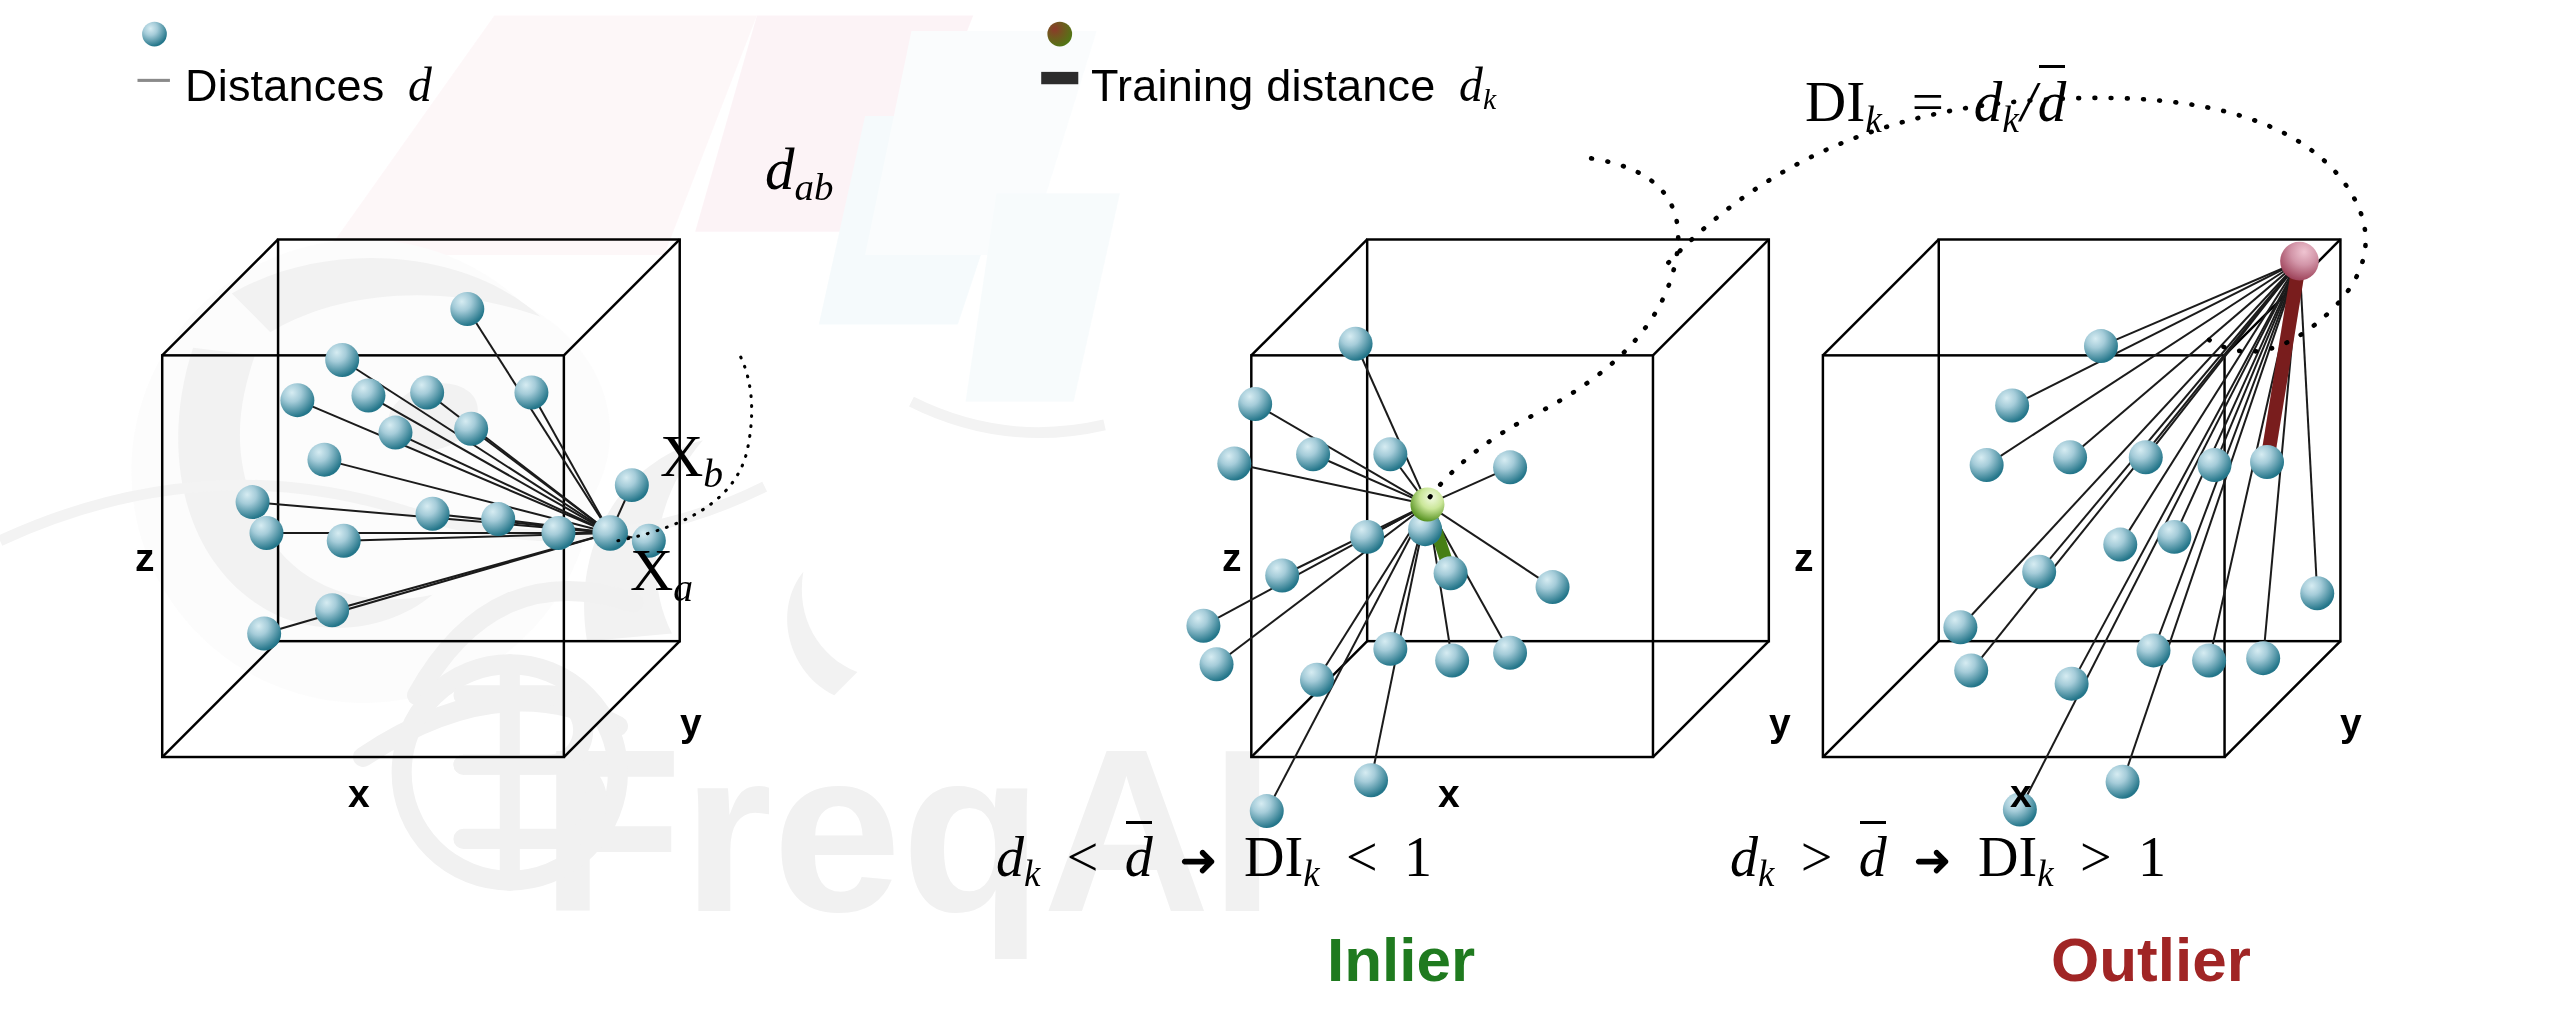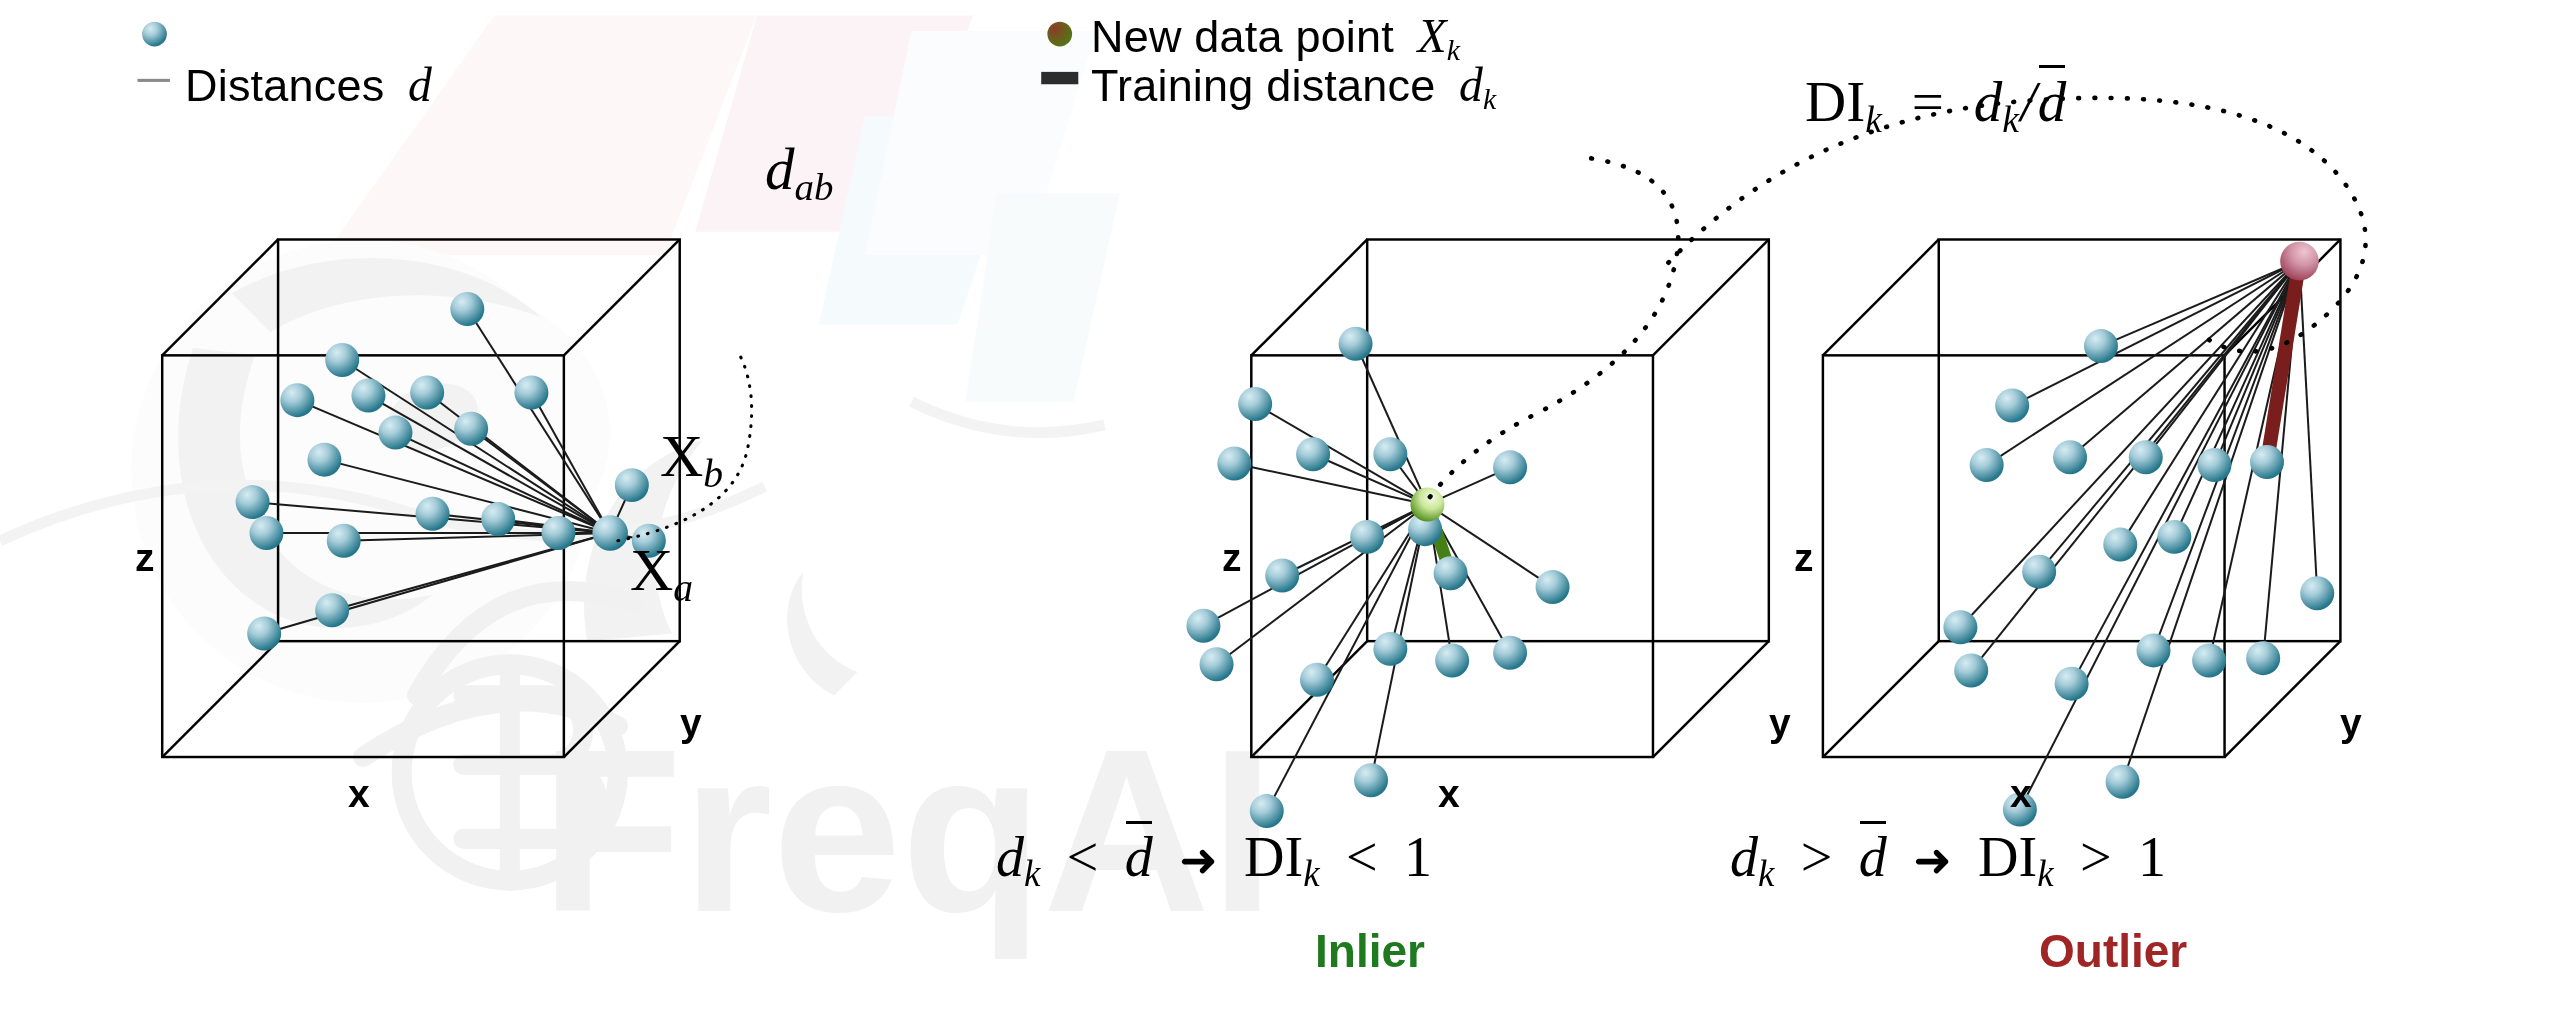--- a/index.html
+++ b/index.html
@@ -7,21 +7,21 @@
        font-family:"Liberation Sans",sans-serif;color:#000;}
   #stage{position:absolute;left:0;top:0;width:2576px;height:1022px;}
   svg.layer{position:absolute;left:0;top:0;width:2576px;height:1022px;}
   .txt{position:absolute;white-space:nowrap;}
   .legend-label{font-family:"Liberation Sans",sans-serif;font-size:45px;
        letter-spacing:0.2px;color:#000;}
   .mathser{font-family:"Liberation Serif",serif;font-style:italic;}
   .mathup{font-family:"Liberation Serif",serif;font-style:normal;}
   .axis-label{font-family:"Liberation Sans",sans-serif;font-size:39px;font-weight:700;color:#000;}
   .caption-eq{font-family:"Liberation Serif",serif;font-size:56px;color:#000;}
-  .verdict{font-family:"Liberation Sans",sans-serif;font-weight:700;font-size:46px;}
+  .verdict{font-family:"Liberation Sans",sans-serif;font-weight:700;font-size:62px;margin-left:12px;}
   .sub{font-size:.66em;vertical-align:-0.28em;}
   .ovl{position:relative;display:inline-block;}
   .ovl::after{content:"";position:absolute;left:6%;right:4%;top:-0.07em;height:3.1px;background:#000;}
 </style>
 </head>
 <body>
 
 <div id="stage">
 
   <svg class="layer" viewBox="0 0 3335 1323">
@@ -271,24 +271,20 @@
     <circle cx="1372" cy="44" r="16" fill="url(#gLegendGR)"></circle>
     <rect x="1348" y="93" width="48" height="16" fill="#2c2c2c"></rect>
   </svg>
 
 
   <div class="txt legend-label" style="left:185px;top:57px;">
     <span>Distances</span>
     <span class="mathser" style="font-size:1.06em;margin-left:10.8px;">d</span>
   </div>
 
-  <div class="txt legend-label" style="left:1091px;top:7.7px;">
-    <span>New data point</span>
-    <span class="mathser" style="font-size:1.06em;margin-left:10.8px;">X</span><span class="mathser sub">k</span>
-  </div>
 
   <div class="txt legend-label" style="left:1091px;top:57px;">
     <span>Training distance</span>
     <span class="mathser" style="font-size:1.06em;margin-left:10.8px;">d</span><span class="mathser sub">k</span>
   </div>
 
   <div class="txt" style="left:1805px;top:68px;font-size:57px;">
     <span class="mathup">DI</span><span class="mathser sub">k</span>
     <span class="mathup" style="margin:0 14px;">=</span>
     <span class="mathser">d</span><span class="mathser sub">k</span><span class="mathser" style="margin:0 1.5px;">/</span><span class="mathser ovl">d</span>

